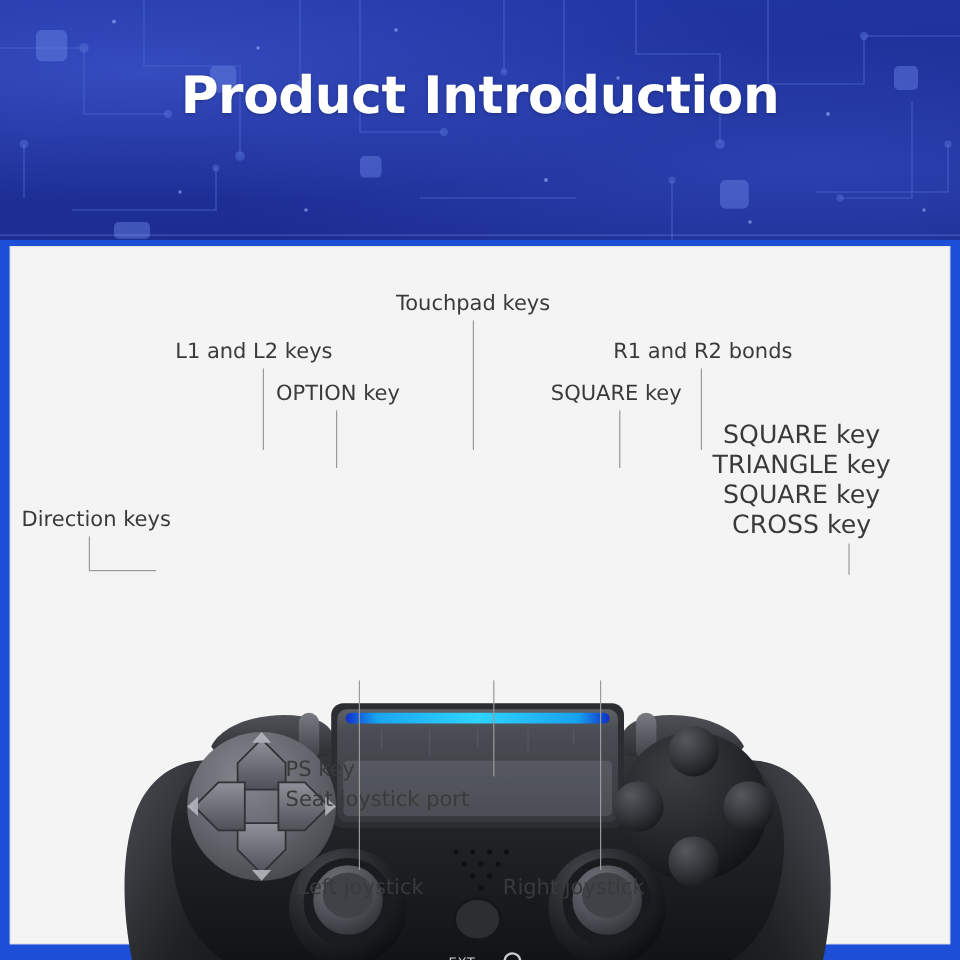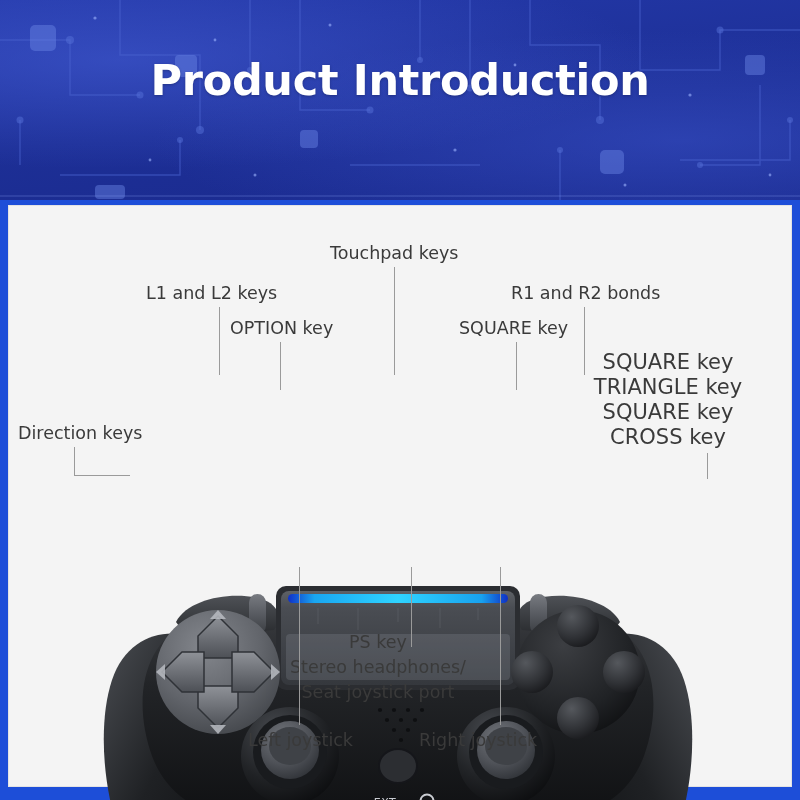--- a/index.html
+++ b/index.html
@@ -25,21 +25,21 @@
 
   
   .panel{position:absolute;left:8px;top:205px;width:784px;height:582px;
     background:#f4f4f4;box-shadow:0 0 0 1px #e3e3e3 inset;}
 
   
   .lbl{position:absolute;color:#3a3a3a;font-size:17.5px;white-space:nowrap;
     font-family:"DejaVu Sans","Liberation Sans",sans-serif;font-weight:400;}
   .stack{position:absolute;text-align:center;color:#3a3a3a;font-size:21px;
     line-height:25px;font-family:"DejaVu Sans","Liberation Sans",sans-serif;}
-  .blockc{position:absolute;text-align:center;color:#3a3a3a;font-size:17.5px;
+  .blockc{position:absolute;text-align:left;color:#3a3a3a;font-size:17.5px;
     line-height:25px;font-family:"DejaVu Sans","Liberation Sans",sans-serif;}
 
   .lead{position:absolute;background:#9a9a9a;}
   .lead.v{width:1px;}
   .lead.h{height:1px;}
 
   
   .pad{position:absolute;left:60px;top:355px;width:660px;height:390px;}
 </style>
 </head>
@@ -303,21 +303,20 @@
     <div class="stack" style="left:560px;top:145px;width:200px;">
       <div>SQUARE key</div>
       <div>TRIANGLE key</div>
       <div>SQUARE key</div>
       <div>CROSS key</div>
     </div>
     <div class="lead v" style="left:699px;top:248px;height:26px;"></div>
 
     <div class="blockc" style="left:230px;top:425px;width:280px;">
       <div>PS key</div>
-      <div>Stereo headphones/</div>
       <div>Seat joystick port</div>
     </div>
     <div class="lead v" style="left:403px;top:362px;height:80px;"></div>
 
     <div class="lbl" style="left:240px;top:525px;">Left joystick</div>
     <div class="lead v" style="left:291px;top:362px;height:158px;"></div>
 
     <div class="lbl" style="left:411px;top:525px;">Right joystick</div>
     <div class="lead v" style="left:492px;top:362px;height:158px;"></div>
 

